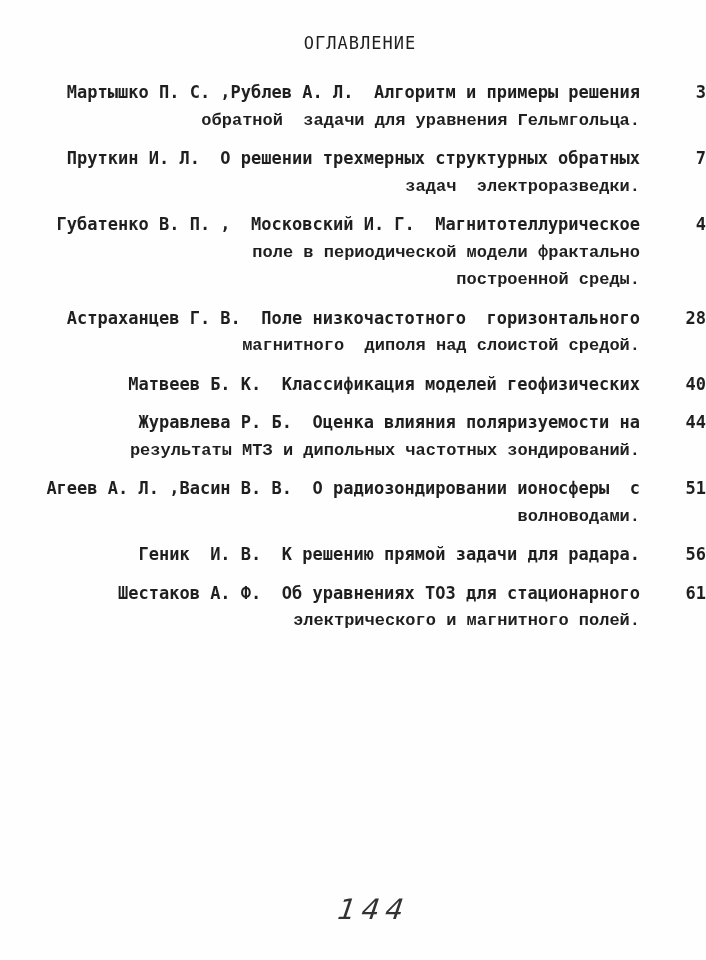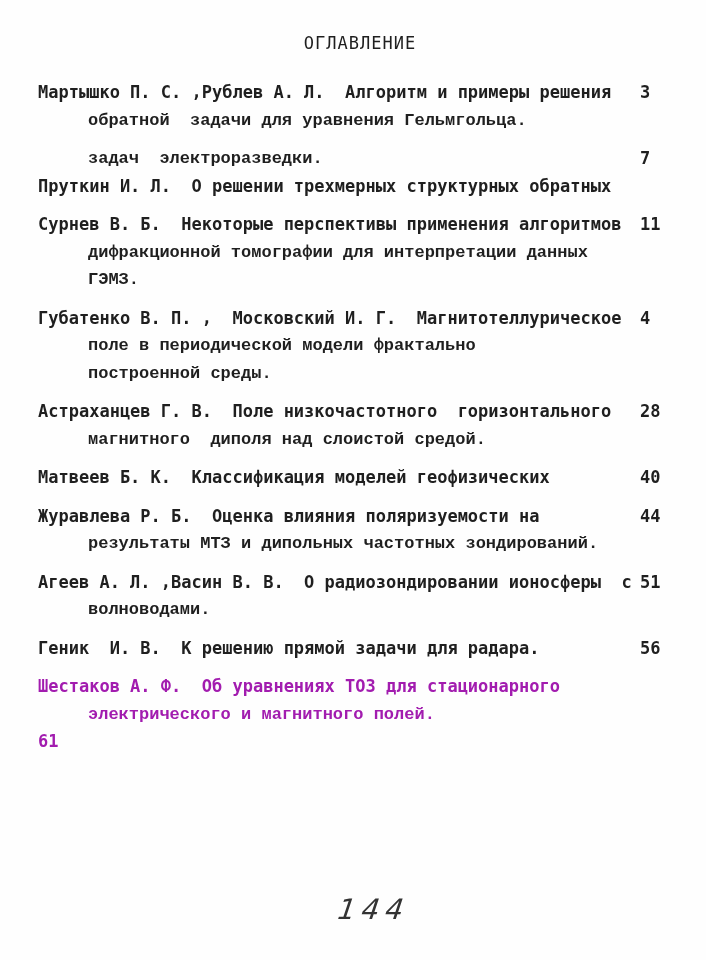--- a/index.html
+++ b/index.html
@@ -22,20 +22,21 @@
   .title {
     font-size: 17px;
     line-height: 20px;
     font-weight: 400;
     letter-spacing: 1px;
     text-align: center;
     margin: 0 24px 26px 0;
   }
   .entries {
     width: 668px;
+    text-align: right;
   }
   .entry {
     display: flex;
     align-items: flex-start;
     font-size: 17px;
     line-height: 27.5px;
     margin-bottom: 11px;
   }
   .entry-text {
     width: 602px;
@@ -77,34 +78,26 @@
   <div class="entry">
     <div class="entry-text">
           <div class="line">Мартышко П. С. ,Рублев А. Л.  Алгоритм и примеры решения</div>
           <div class="line cont">обратной  задачи для уравнения Гельмгольца.</div>
         </div>
     <div class="entry-page">3</div>
   </div>
 
   <div class="entry">
     <div class="entry-text">
+          <div class="line">Пруткин И. Л.  О решении трехмерных структурных обратных</div>
           <div class="line cont">задач  электроразведки.</div>
-          <div class="line">Пруткин И. Л.  О решении трехмерных структурных обратных</div>
         </div>
     <div class="entry-page">7</div>
   </div>
 
-  <div class="entry">
-    <div class="entry-text">
-          <div class="line">Сурнев В. Б.  Некоторые перспективы применения алгоритмов</div>
-          <div class="line cont">дифракционной томографии для интерпретации данных</div>
-          <div class="line cont">ГЭМЗ.</div>
-        </div>
-    <div class="entry-page">11</div>
-  </div>
 
   <div class="entry">
     <div class="entry-text">
           <div class="line">Губатенко В. П. ,  Московский И. Г.  Магнитотеллурическое</div>
           <div class="line cont">поле в периодической модели фрактально</div>
           <div class="line cont">построенной среды.</div>
         </div>
     <div class="entry-page">4</div>
   </div>
 

